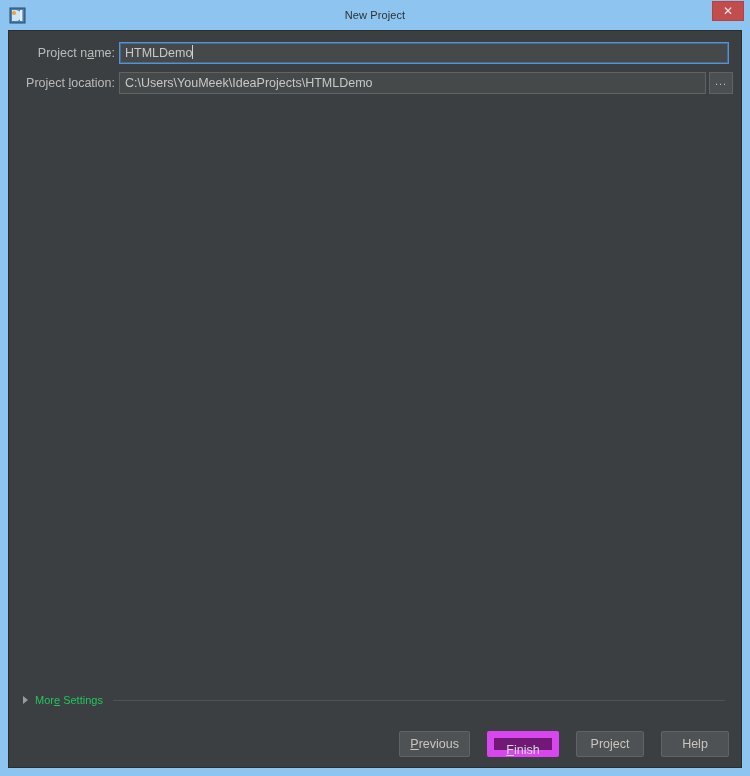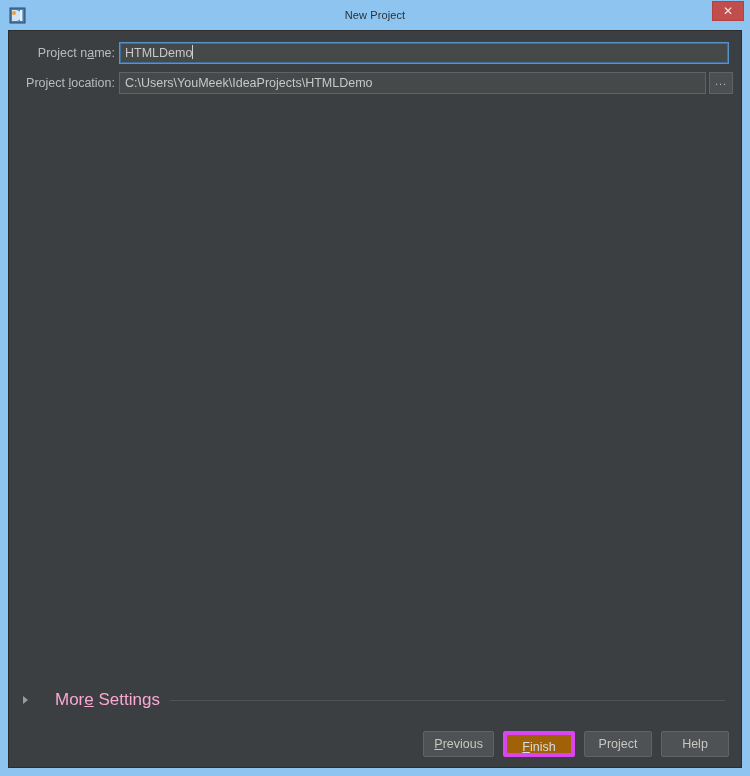--- a/index.html
+++ b/index.html
@@ -157,25 +157,24 @@
   }
   .tri {
     width: 0; height: 0;
     border-left: 5px solid #9b9b9b;
     border-top: 4px solid transparent;
     border-bottom: 4px solid transparent;
     margin-right: 7px;
     flex: 0 0 auto;
   }
   .ms-label {
-    font-size: 17px;
-    color: #f9a8d4;
+    font-size: 11px;
+    color: #22c55e;
     white-space: nowrap;
     flex: 0 0 auto;
-    margin-left: 20px;
   }
   .ms-line {
     flex: 1 1 auto;
     height: 1px;
     background: #4f5355;
     margin-left: 10px;
     margin-right: 4px;
   }
 
   
@@ -194,24 +193,25 @@
     background: #4e5254;
     border: 1px solid #5f6467;
     border-radius: 2px;
     color: #c9c6c0;
     font-family: "Liberation Sans", sans-serif;
     font-size: 12.5px;
     line-height: 24px;
     text-align: center;
     padding: 0 10px;
     cursor: pointer;
+    margin-left: 8px;
   }
   .btn.default {
-    background: #a16207;
-    border: 4px solid #d946ef;
+    background: #701a75;
+    border: 7px solid #d946ef;
     color: #d6dde4;
     min-width: 72px;
   }
 </style>
 </head>
 <body>
 
 <div class="window">
 
   <div class="titlebar">

